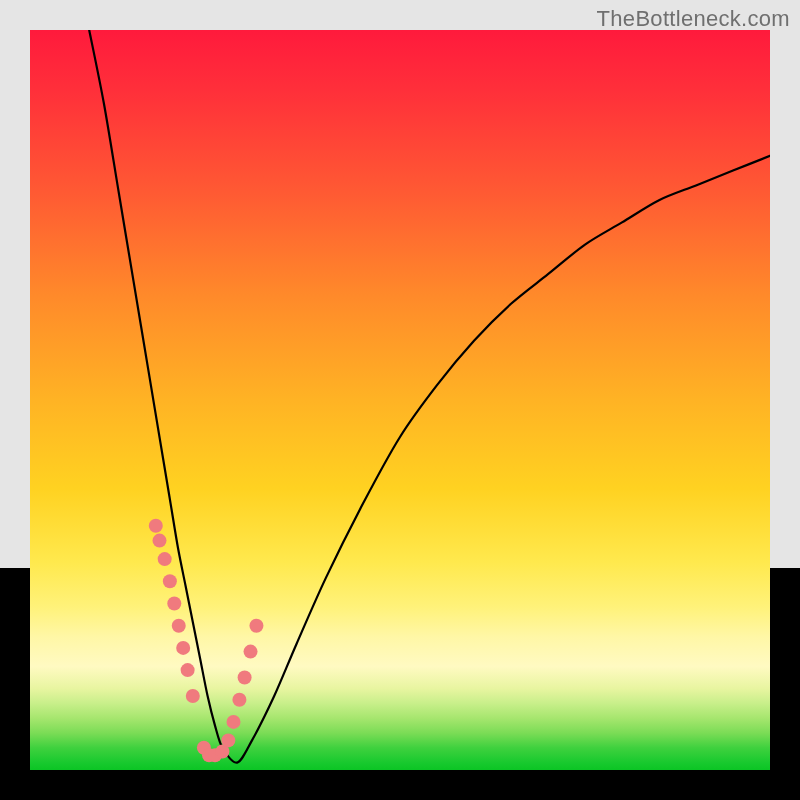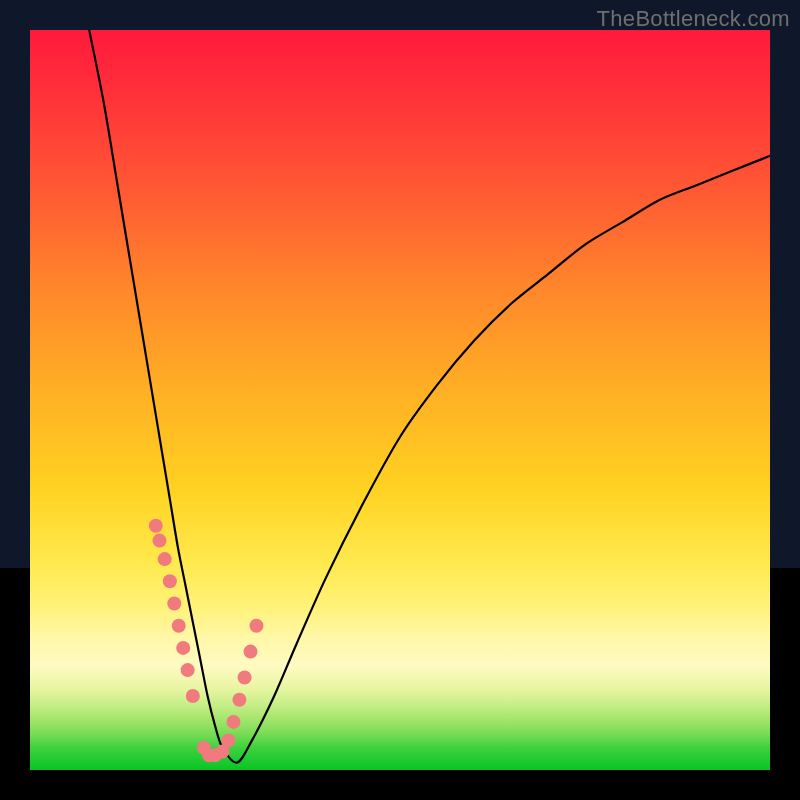--- a/index.html
+++ b/index.html
@@ -8,21 +8,21 @@
     width: 800px;
     height: 800px;
     overflow: hidden;
     background: #000;
     font-family: Arial, Helvetica, sans-serif;
   }
   .outer {
     position: relative;
     width: 800px;
     height: 568px;
-    background: #0f172a;
+    background: #e5e5e5;
   }
   .plot {
     position: absolute;
     left: 30px;
     top: 30px;
     width: 740px;
     height: 740px;
     
     background:
       linear-gradient(to bottom,

